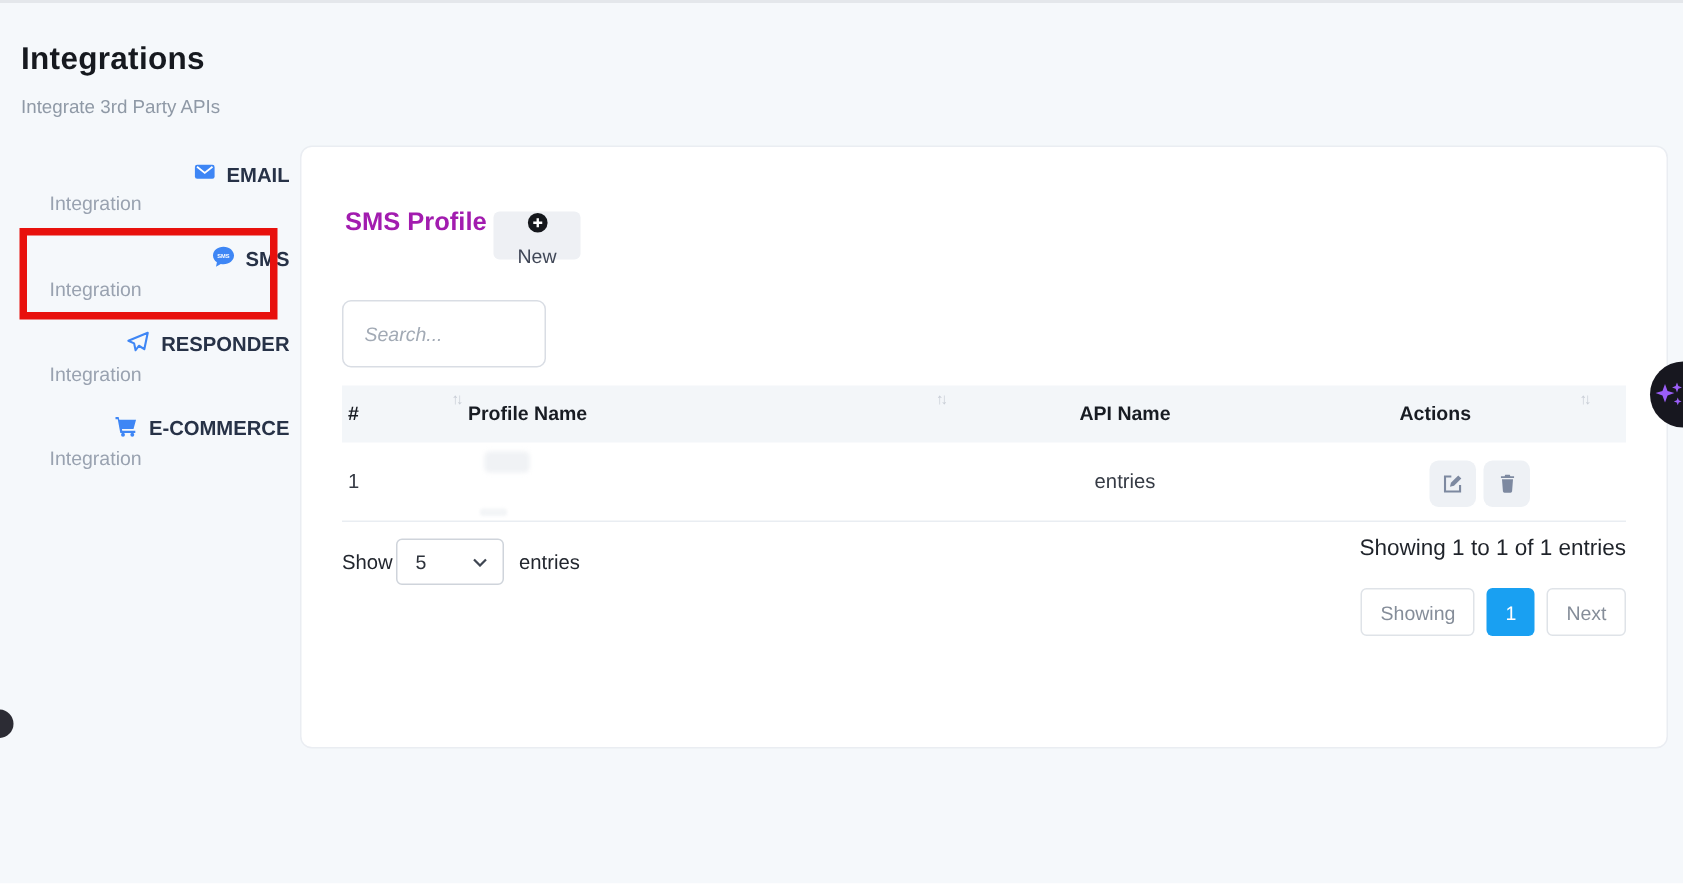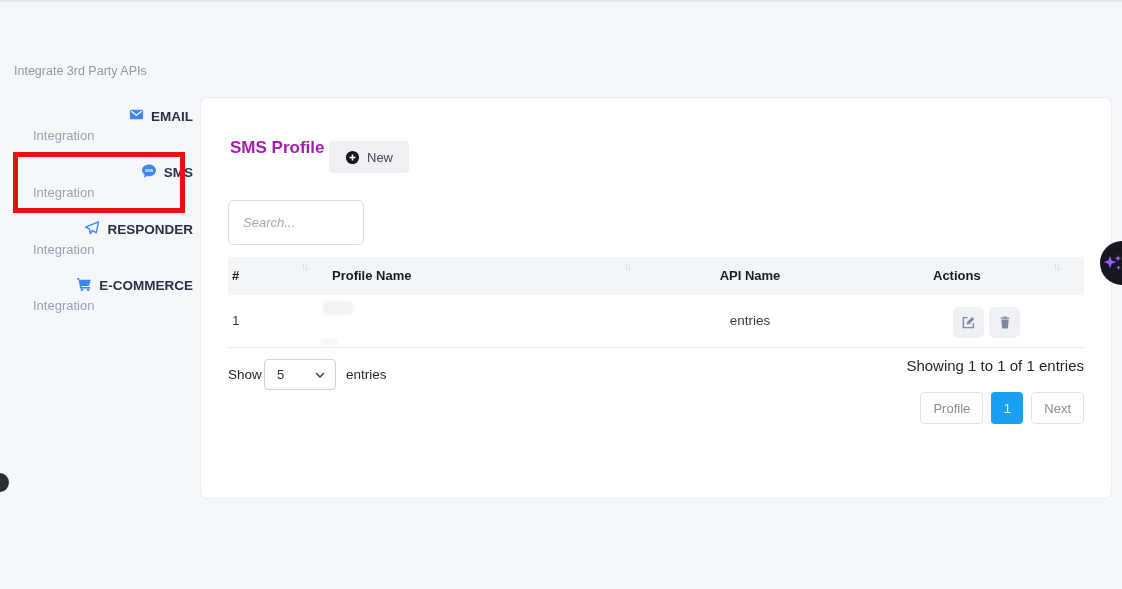--- a/index.html
+++ b/index.html
@@ -17,21 +17,21 @@
   
   .side-item{ left:33px; width:160px; }
   .side-main{ display:flex; align-items:center; gap:7px; font-size:13.5px; font-weight:700; color:#273247;justify-content:flex-end; }
   .side-sub{ font-size:13px; color:#99a2b0; margin-top:3px; }
   .red-box{ left:13px; top:150px; width:172px; height:61px; border:5px solid #e8110d; background:transparent; }
   
   .card{ left:200px; top:95px; width:912px; height:402px; background:#fff; border:1px solid #eaedf2; border-radius:8px; }
   .panel-title{ left:230px; top:136px; font-size:17px; font-weight:700; color:#a21caf; }
   .btn-new{ left:329px; top:139px; height:32px; display:flex; align-items:center; gap:7px;
             background:#eef0f4; border:none; border-radius:4px; padding:0 16px;
-            font-size:13px; color:#3f4656; font-family:inherit; cursor:pointer; }
+            font-size:13px; color:#3f4656; font-family:inherit; cursor:pointer;flex-direction:column; }
   .search{ left:228px; top:198px; width:136px; height:45px; border:1px solid #d9dde4; border-radius:6px;
            padding:0 14px; font-size:13px; color:#3a3f48; font-family:inherit; outline:none;font-style:italic; }
   .search::placeholder{ color:#a2aab5; }
   
   .thead-bg{ left:228px; top:255px; width:856px; height:38px; background:#f3f6f9; }
   .th{ font-size:13px; font-weight:700; color:#181c23; top:266px; }
   .sort{ font-size:10px; color:#c8cdd6; letter-spacing:-2px; top:259px; }
   .td{ font-size:13.5px; color:#363b45; top:311px; }
   .smudge{ left:323px; top:299px; width:30px; height:14px; background:#f0f2f5; border-radius:3px; filter:blur(1.5px); }
   .smudge2{ left:320px; top:337px; width:18px; height:5px; background:#f3f5f7; border-radius:2px; filter:blur(1px); }
@@ -53,20 +53,21 @@
   
   .ai-fab{ left:1100px; top:239px; width:44px; height:44px; border-radius:50%; background:#17171f;
            display:flex; align-items:center; justify-content:center; cursor:pointer; }
   .left-dot{ left:-10px; top:471px; width:19px; height:19px; border-radius:50%; background:#2c2c34; }
 </style>
 </head>
 <body>
 
 <div class="screen">
 
+  <div class="abs page-title">Integrations</div>
   <div class="abs page-subtitle">Integrate 3rd Party APIs</div>
 
   <div class="abs side-item" style="top:105px">
     <div class="side-main">
       <span>
         <svg width="15" height="15" viewBox="0 0 16 16">
             <rect x="1" y="3" width="14" height="10" rx="1.6" fill="#3e86f5"></rect>
             <path d="M2.5 4.5L8 8.8l5.5-4.3" stroke="#fff" stroke-width="1.3" fill="none"></path>
           </svg>
       </span>
@@ -128,21 +129,21 @@
         </svg>
     </span>
     <span>New</span>
   </button>
 
   <input class="abs search" type="text" placeholder="Search..." style="">
 
   <div class="abs thead-bg"></div>
   <div class="abs th" style="left:232px">#</div>
   <div class="abs sort" style="left:301px">↑↓</div>
-  <div class="abs th" style="left:332px">Profile Name</div>
+  <div class="abs th" style="left:312px">Profile Name</div>
   <div class="abs sort" style="left:624px">↑↓</div>
   <div class="abs th" style="left:750px; transform:translateX(-50%)">API Name</div>
   <div class="abs th" style="left:933px">Actions</div>
   <div class="abs sort" style="left:1053px">↑↓</div>
 
   <div>
     <div class="abs td" style="left:232px">1</div>
     <div class="abs smudge"></div>
     <div class="abs smudge2"></div>
     <div class="abs td" style="left:750px; transform:translateX(-50%)">entries</div>
@@ -172,21 +173,21 @@
       <svg width="10" height="6" viewBox="0 0 10 6">
           <path d="M1 1l4 4 4-4" stroke="#3f4652" stroke-width="1.5" fill="none"></path>
         </svg>
     </span>
   </div>
   <div class="abs entries-label">entries</div>
 
   <div class="abs info">Showing 1 to 1 of 1 entries</div>
 
   <div class="abs pager">
-    <button class="page-btn">Profile</button>
+    <button class="page-btn">Showing</button>
     <button class="page-num">1</button>
     <button class="page-btn">Next</button>
   </div>
 
   <div class="abs ai-fab">
     <span style="display:flex; margin-right:18px">
       <svg width="22" height="22" viewBox="0 0 22 22">
         <path d="M8 4l1.7 4.6L14.3 10 9.7 11.7 8 16.3 6.3 11.7 1.7 10l4.6-1.4z" fill="#9b5ef7"></path>
         <path d="M16 3l.9 2.4 2.4.9-2.4.9L16 9.6l-.9-2.4-2.4-.9 2.4-.9z" fill="#9b5ef7"></path>
         <path d="M16.5 13l.7 1.9 1.9.7-1.9.7-.7 1.9-.7-1.9-1.9-.7 1.9-.7z" fill="#9b5ef7"></path>

